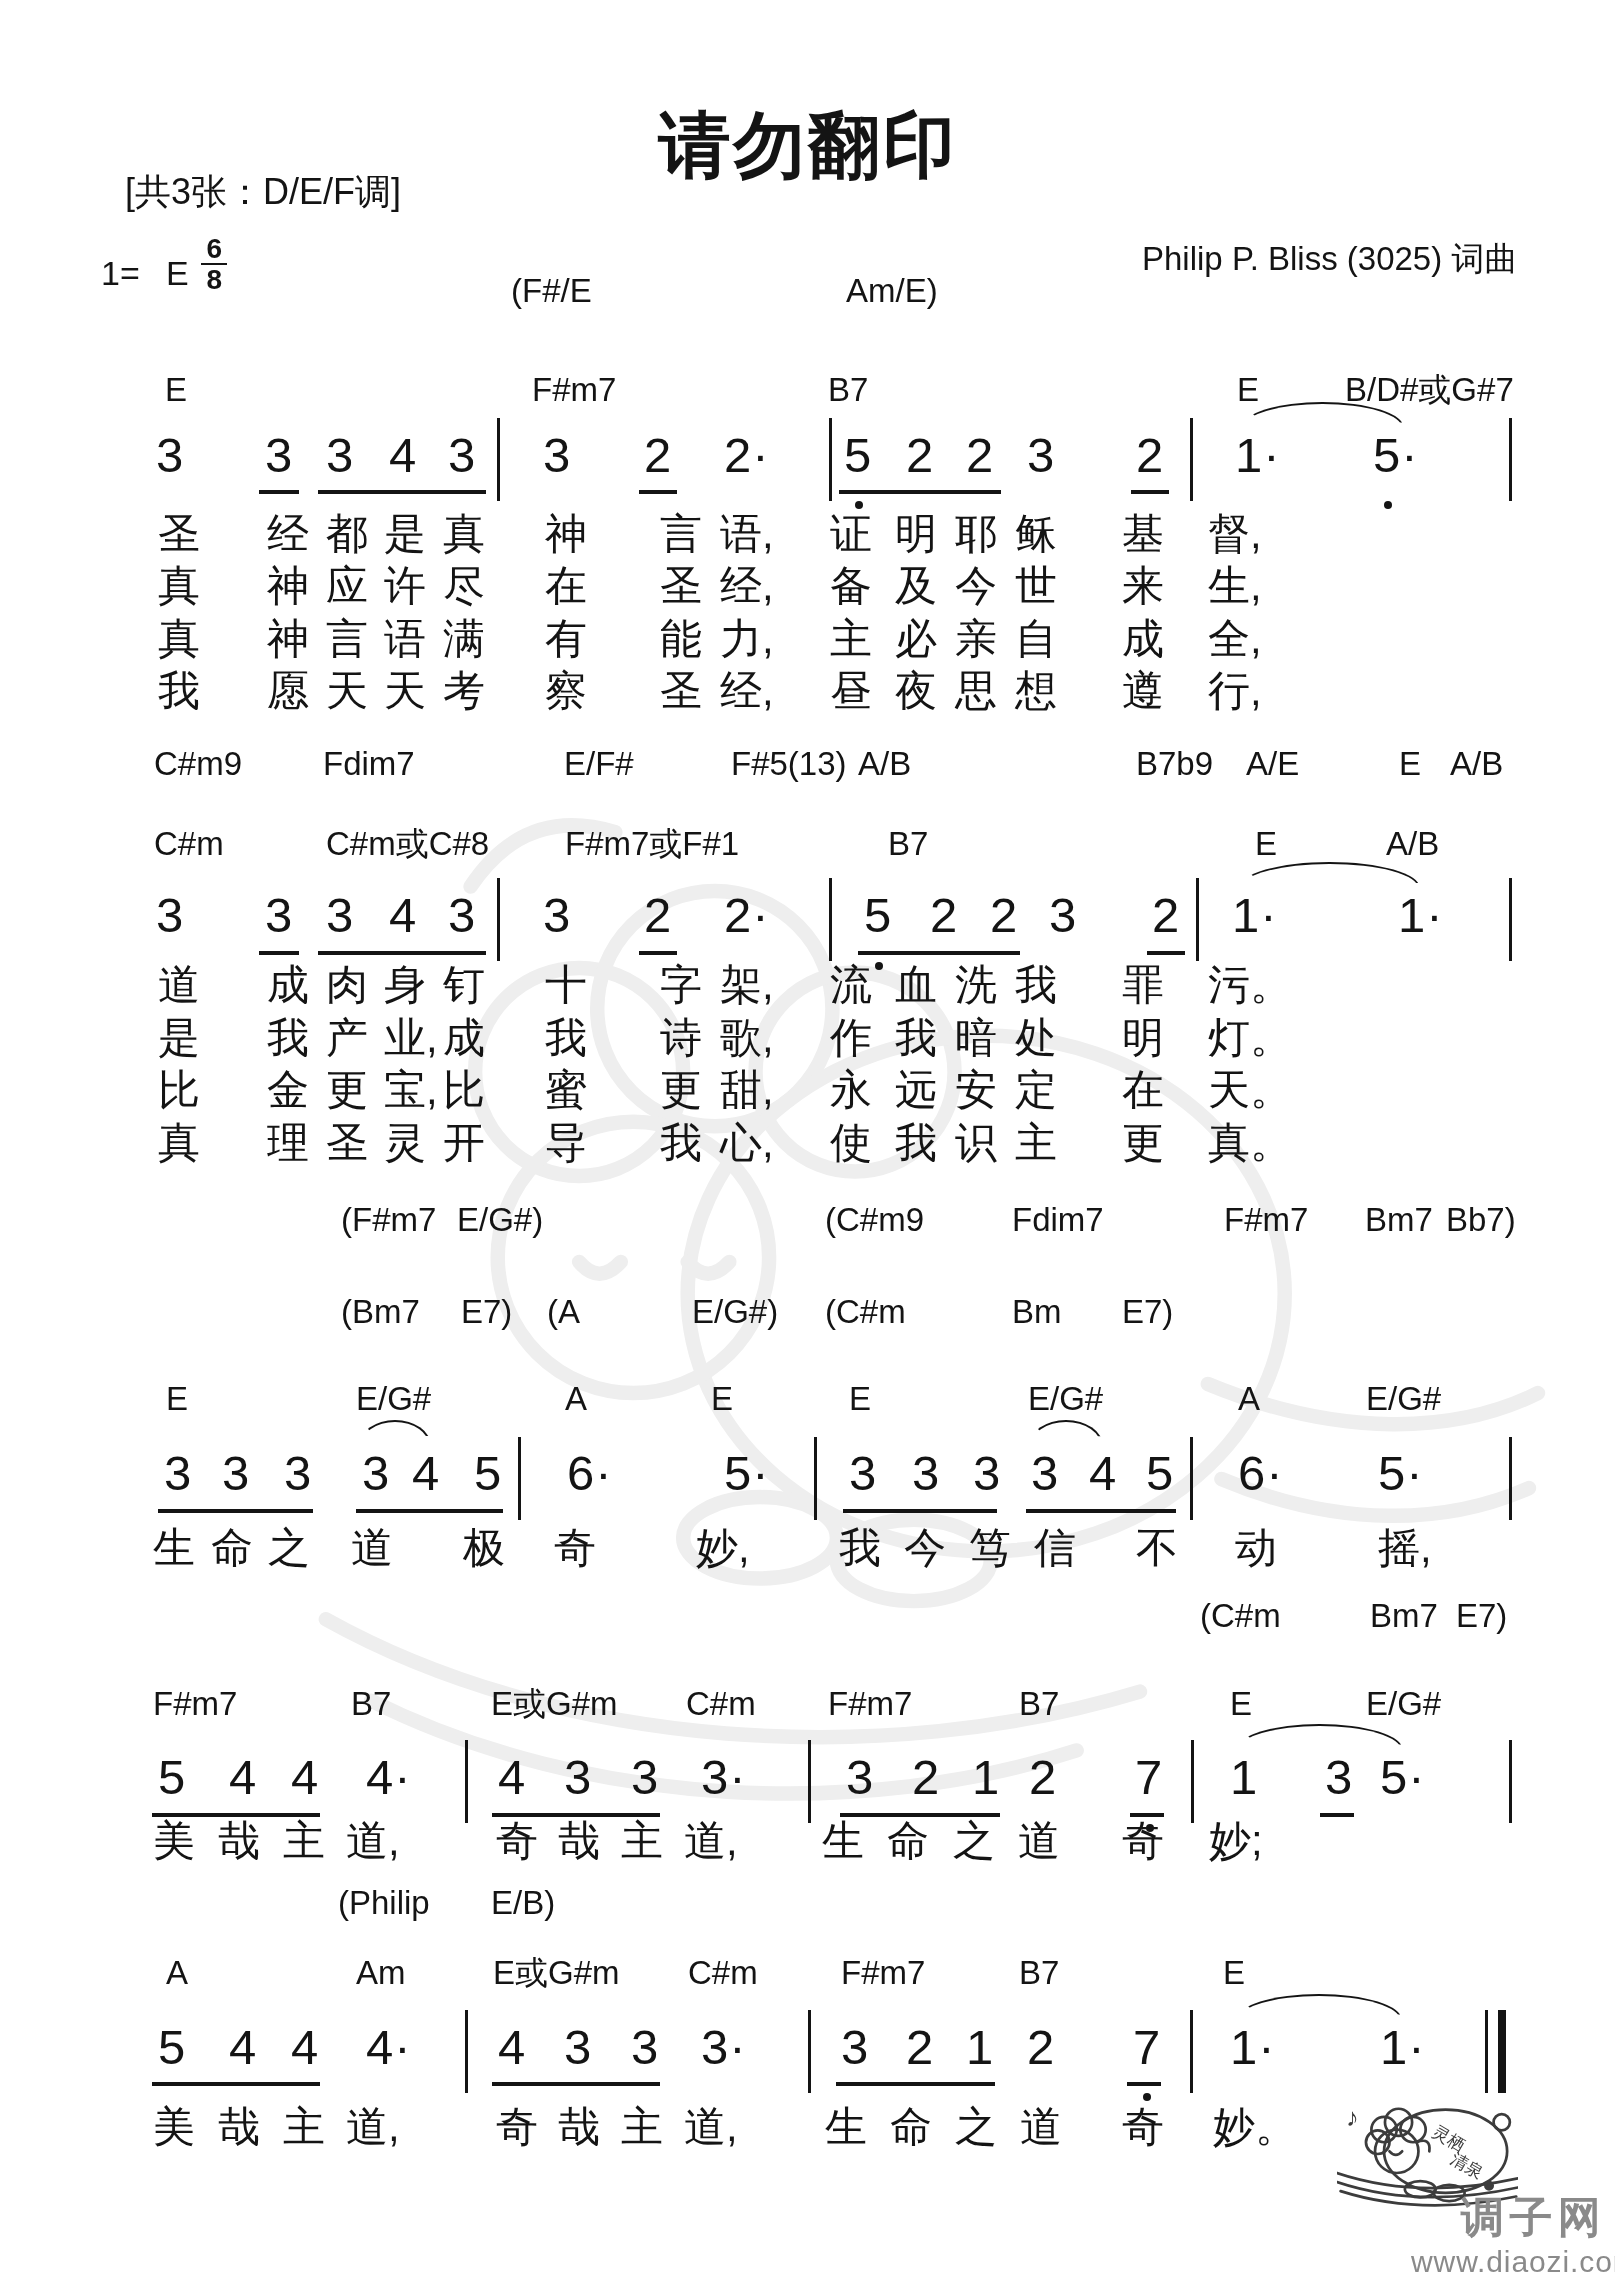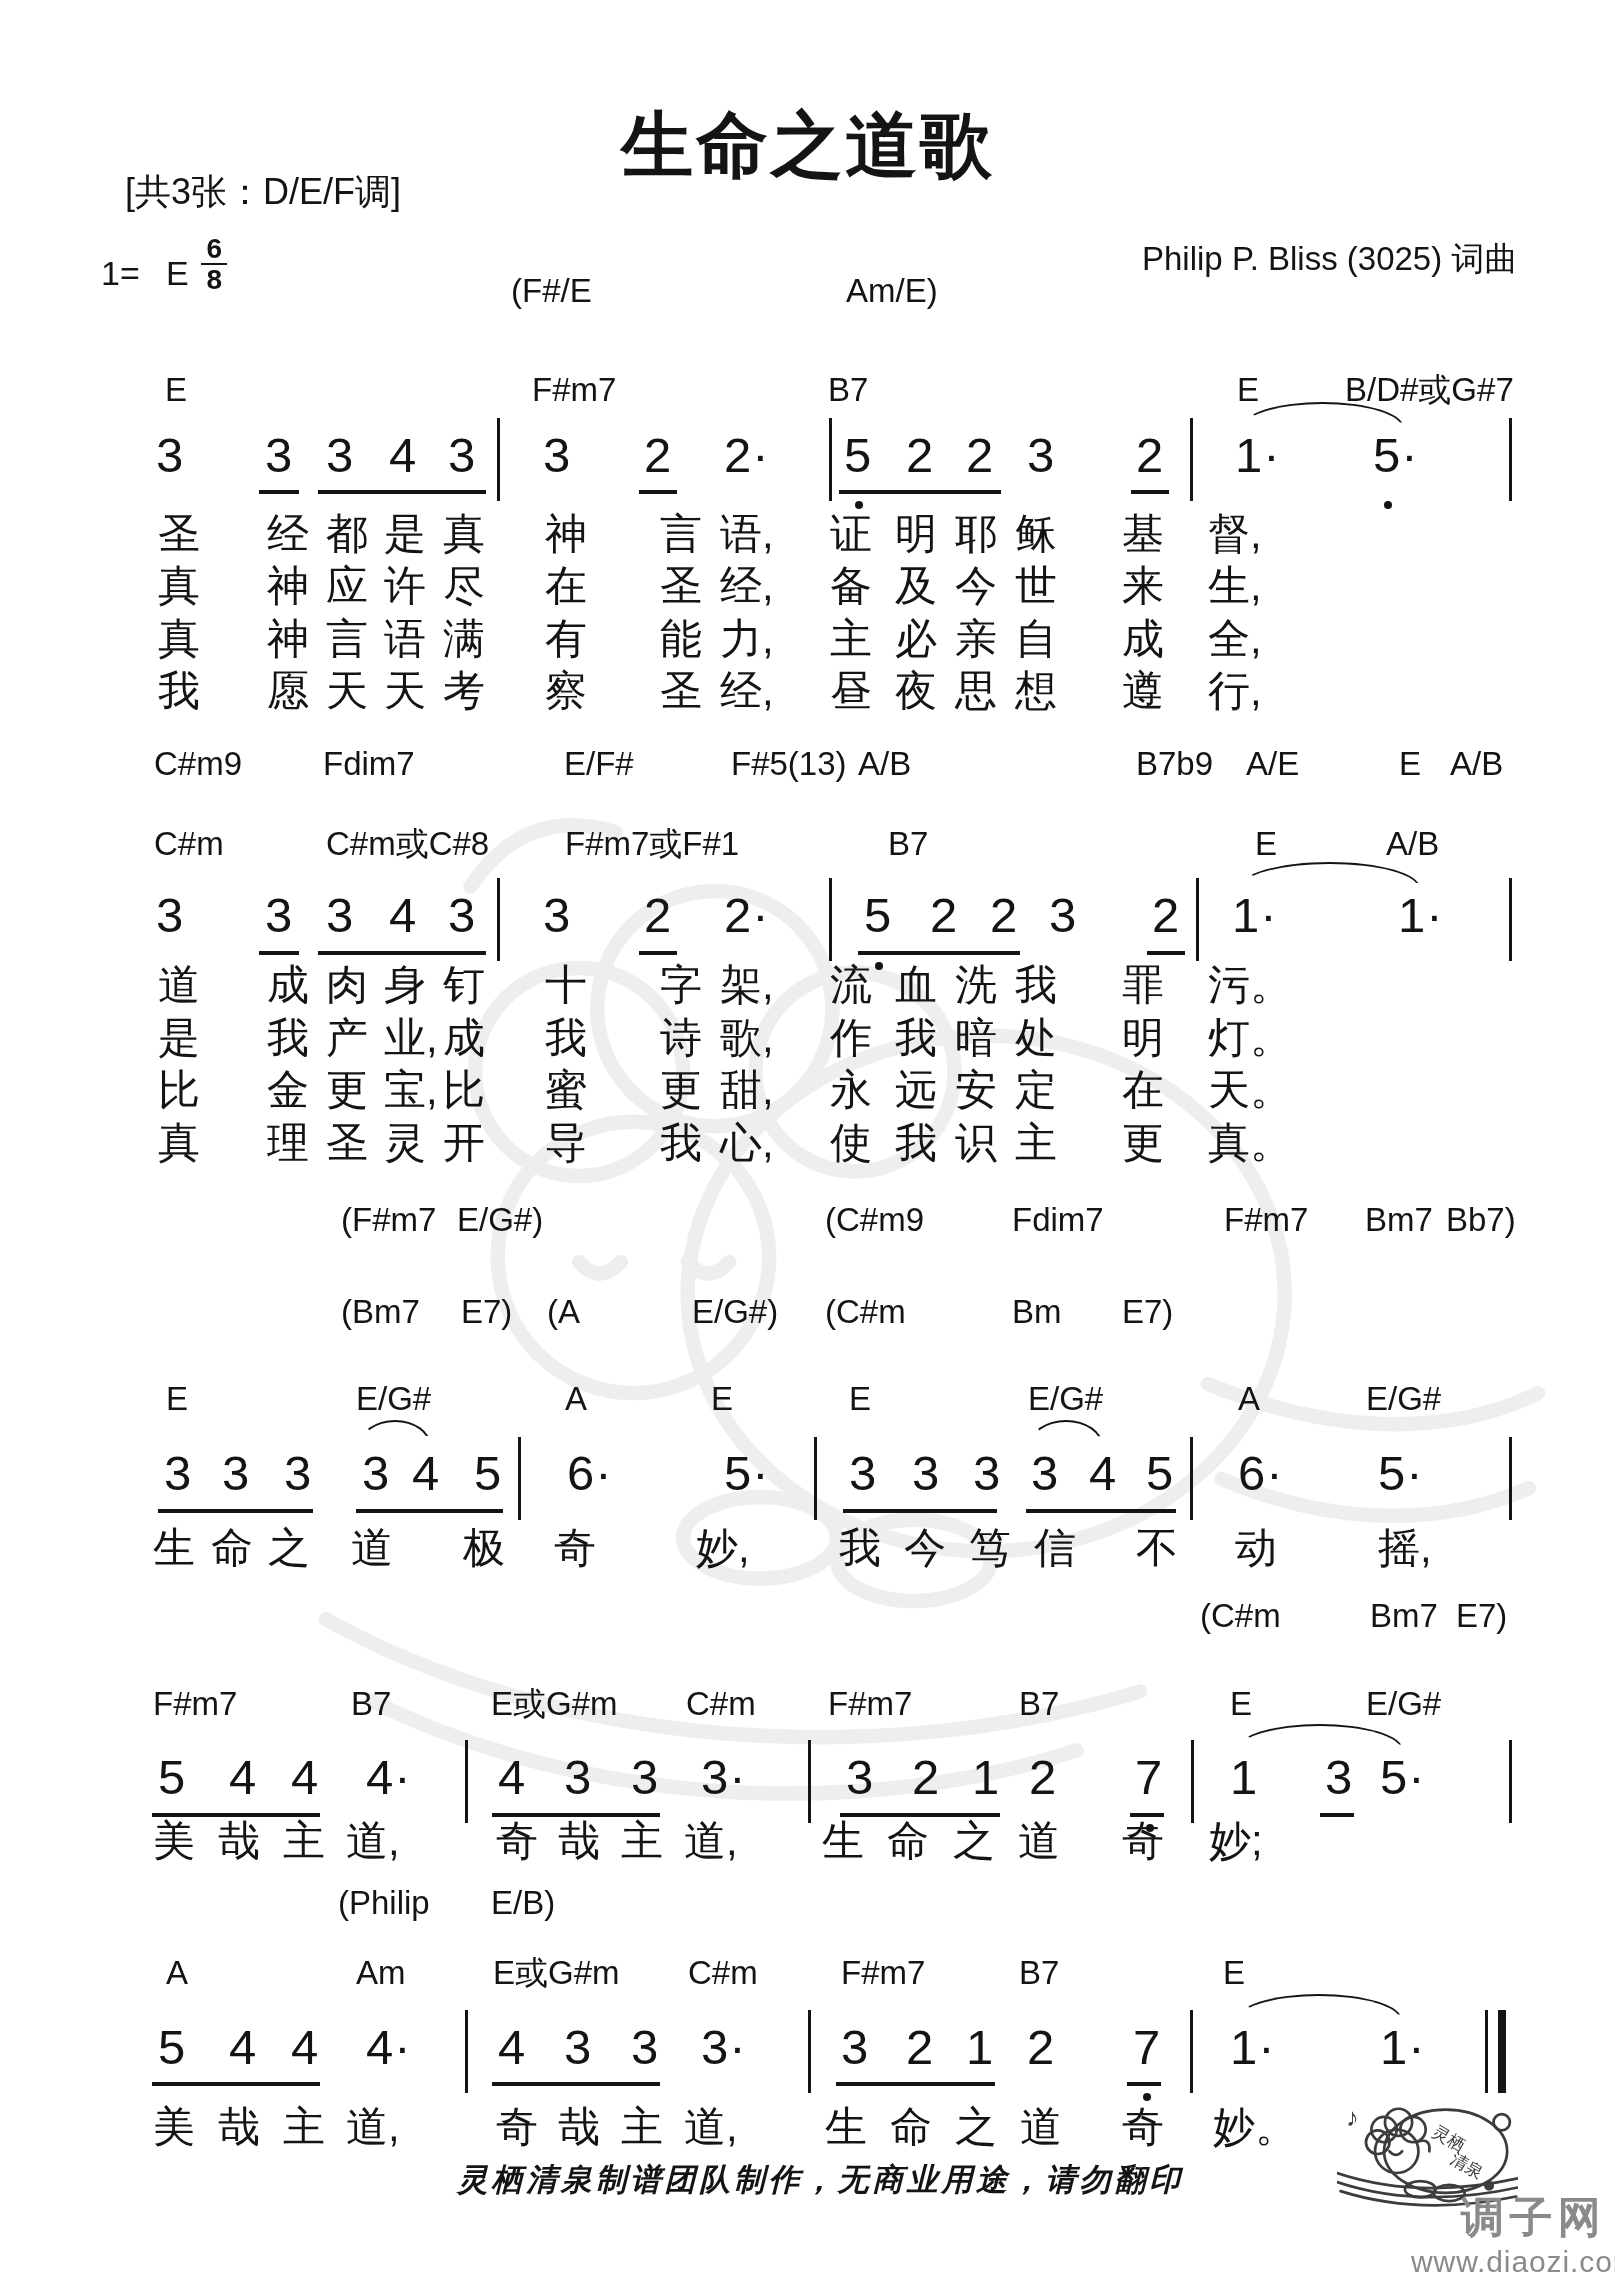--- a/index.html
+++ b/index.html
@@ -51,21 +51,21 @@
       <path d="M360 1790 C 620 1935 980 1955 1260 1870"></path>
       <path d="M410 1880 C 650 2000 960 2010 1190 1935"></path>
       <path d="M1335 1530 C 1480 1590 1610 1585 1700 1540"></path>
       <path d="M1350 1635 C 1480 1690 1600 1685 1690 1645"></path>
       <path d="M520 980 q60 -90 160 -60"></path>
     </g>
   </svg>
 
   <div class="hdr">
     <div class="abs pages-note">[共3张：D/E/F调]</div>
-    <div class="abs title">生命之道歌</div>
+    <div class="abs title">请勿翻印</div>
     <div class="abs composer">Philip P. Bliss (3025) 词曲</div>
     <div class="abs key-prefix">1=</div>
     <div class="abs key-value">E</div>
     <div class="abs timesig">
       <div class="ts-num">6</div>
       <div class="ts-den">8</div>
     </div>
     <div class="abs chord" style="left:511px;top:274px">(F#/E</div>
     <div class="abs chord" style="left:846px;top:274px">Am/E)</div>
   </div>
@@ -415,21 +415,20 @@
       <span class="abs lyric" style="left: 684px; top: 2106px;">道,</span>
       <span class="abs lyric" style="left: 825px; top: 2106px;">生</span>
       <span class="abs lyric" style="left: 890px; top: 2106px;">命</span>
       <span class="abs lyric" style="left: 955px; top: 2106px;">之</span>
       <span class="abs lyric" style="left: 1020px; top: 2106px;">道</span>
       <span class="abs lyric" style="left: 1122px; top: 2106px;">奇</span>
       <span class="abs lyric" style="left: 1213px; top: 2106px;">妙。</span>
     </div>
 
   <div class="ftr">
-    <div class="abs credit">灵栖清泉制谱团队制作，无商业用途，请勿翻印</div>
 
     <svg class="logo" width="181" height="118" viewBox="0 0 200 130">
       <g fill="none" stroke="#3c3c3c" stroke-width="3" stroke-linecap="round">
         <ellipse cx="120" cy="62" rx="68" ry="46"></ellipse>
         <circle cx="182" cy="30" r="9"></circle>
         <circle cx="52" cy="38" r="14"></circle>
         <circle cx="68" cy="30" r="15"></circle>
         <circle cx="84" cy="38" r="14"></circle>
         <circle cx="45" cy="52" r="13"></circle>
         <circle cx="66" cy="62" r="24"></circle>

